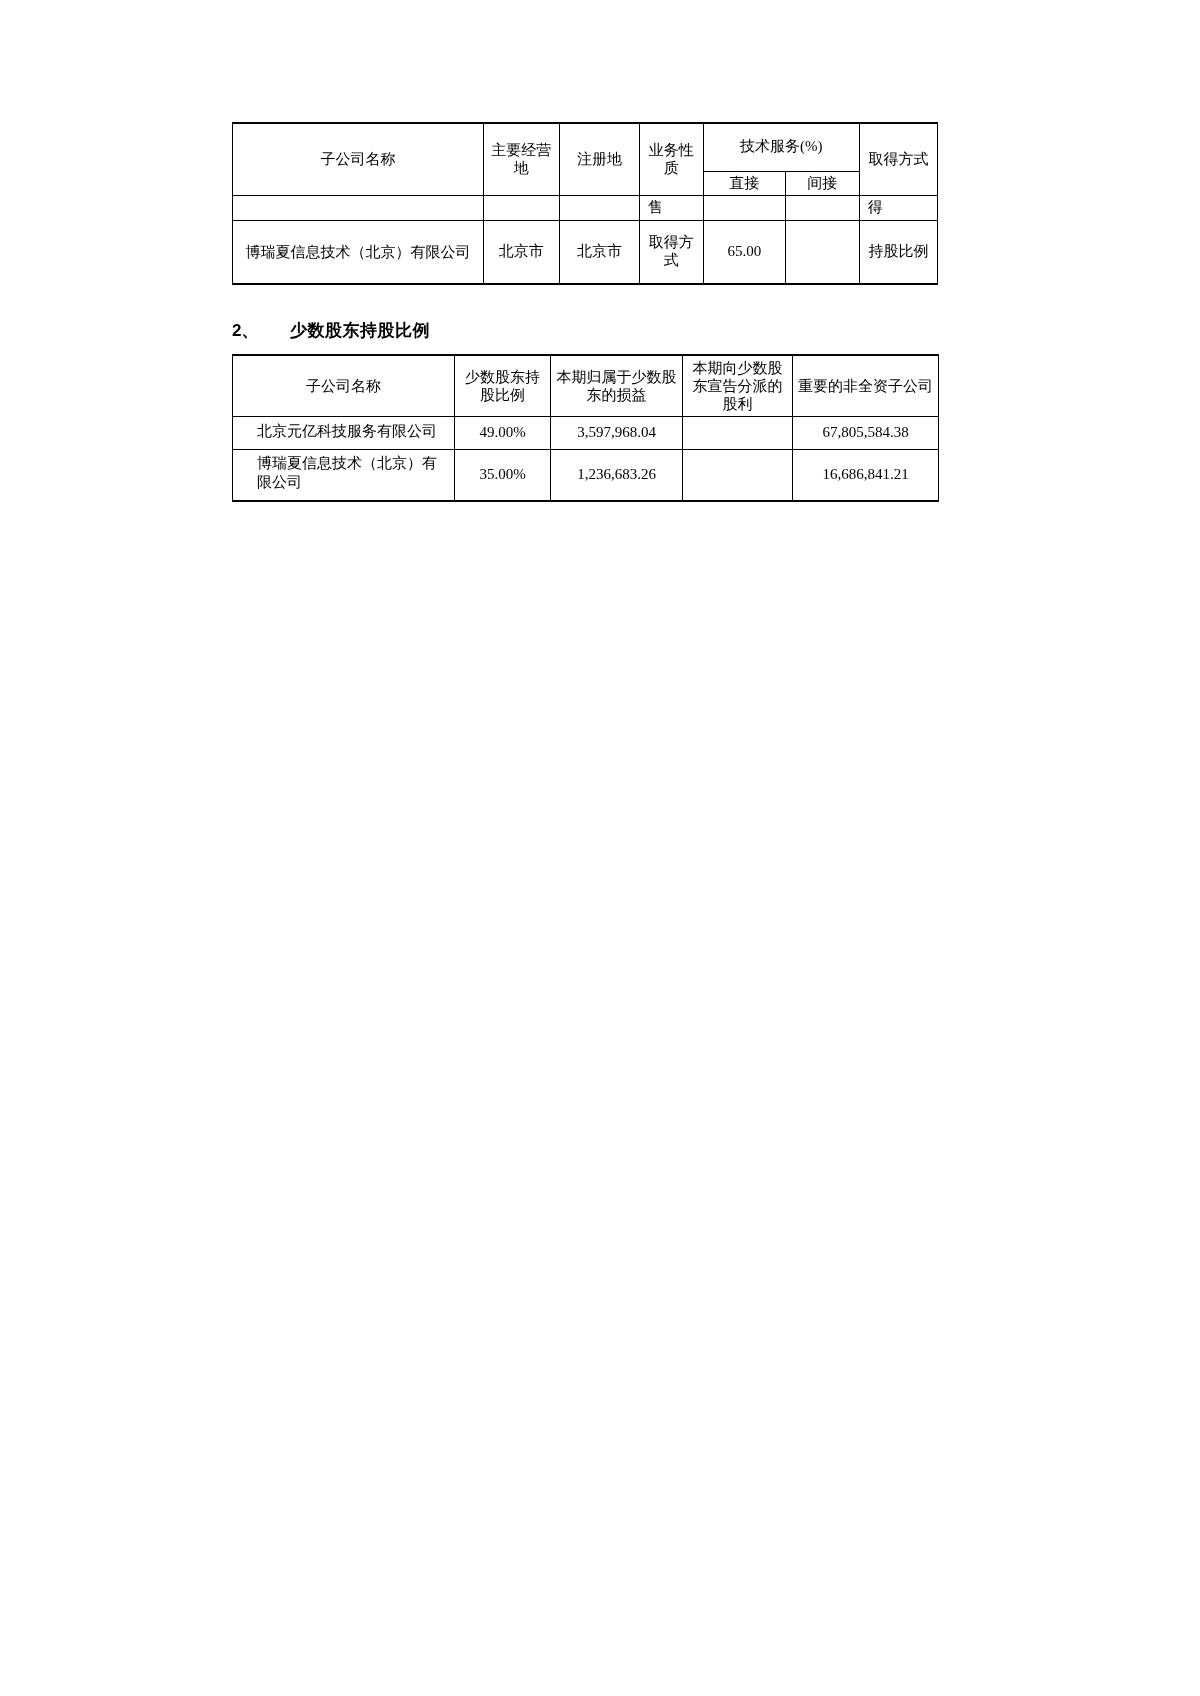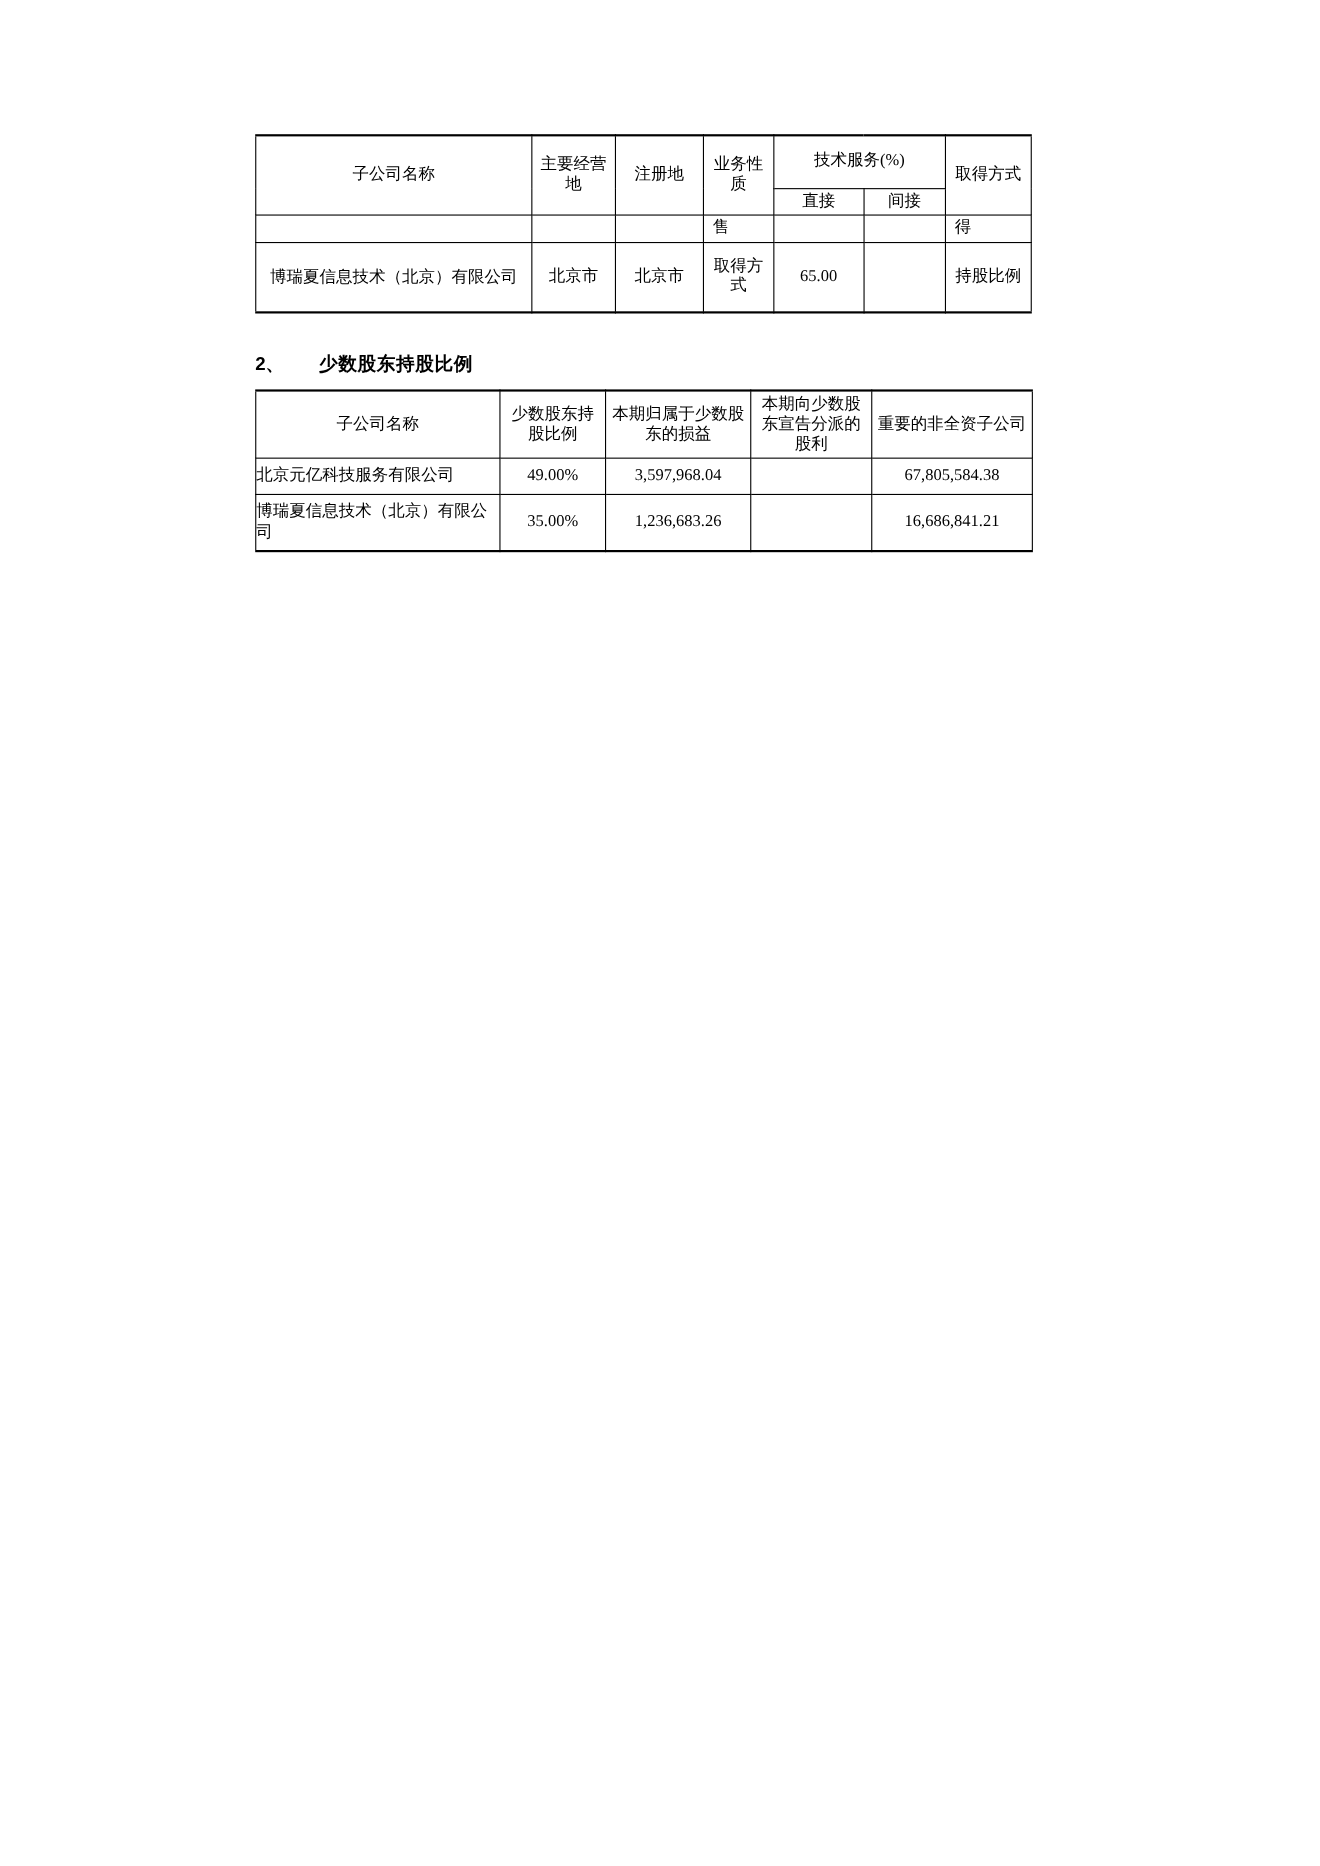--- a/index.html
+++ b/index.html
@@ -93,21 +93,22 @@
   }
   .t2 td {
     text-align: center;
   }
   .t2 thead td {
     height: 52px;
     line-height: 1.2;
   }
   .t2 .name {
     text-align: left;
-    padding-left: 0;
+    padding-left: 24px;
+    font-family: Liberation Mono, monospace;
   }
   .t2 tbody td {
     height: 26px;
   }
   .t2 .two-line {
     line-height: 1.25;
     height: 44px;
   }
 
   .footer {

